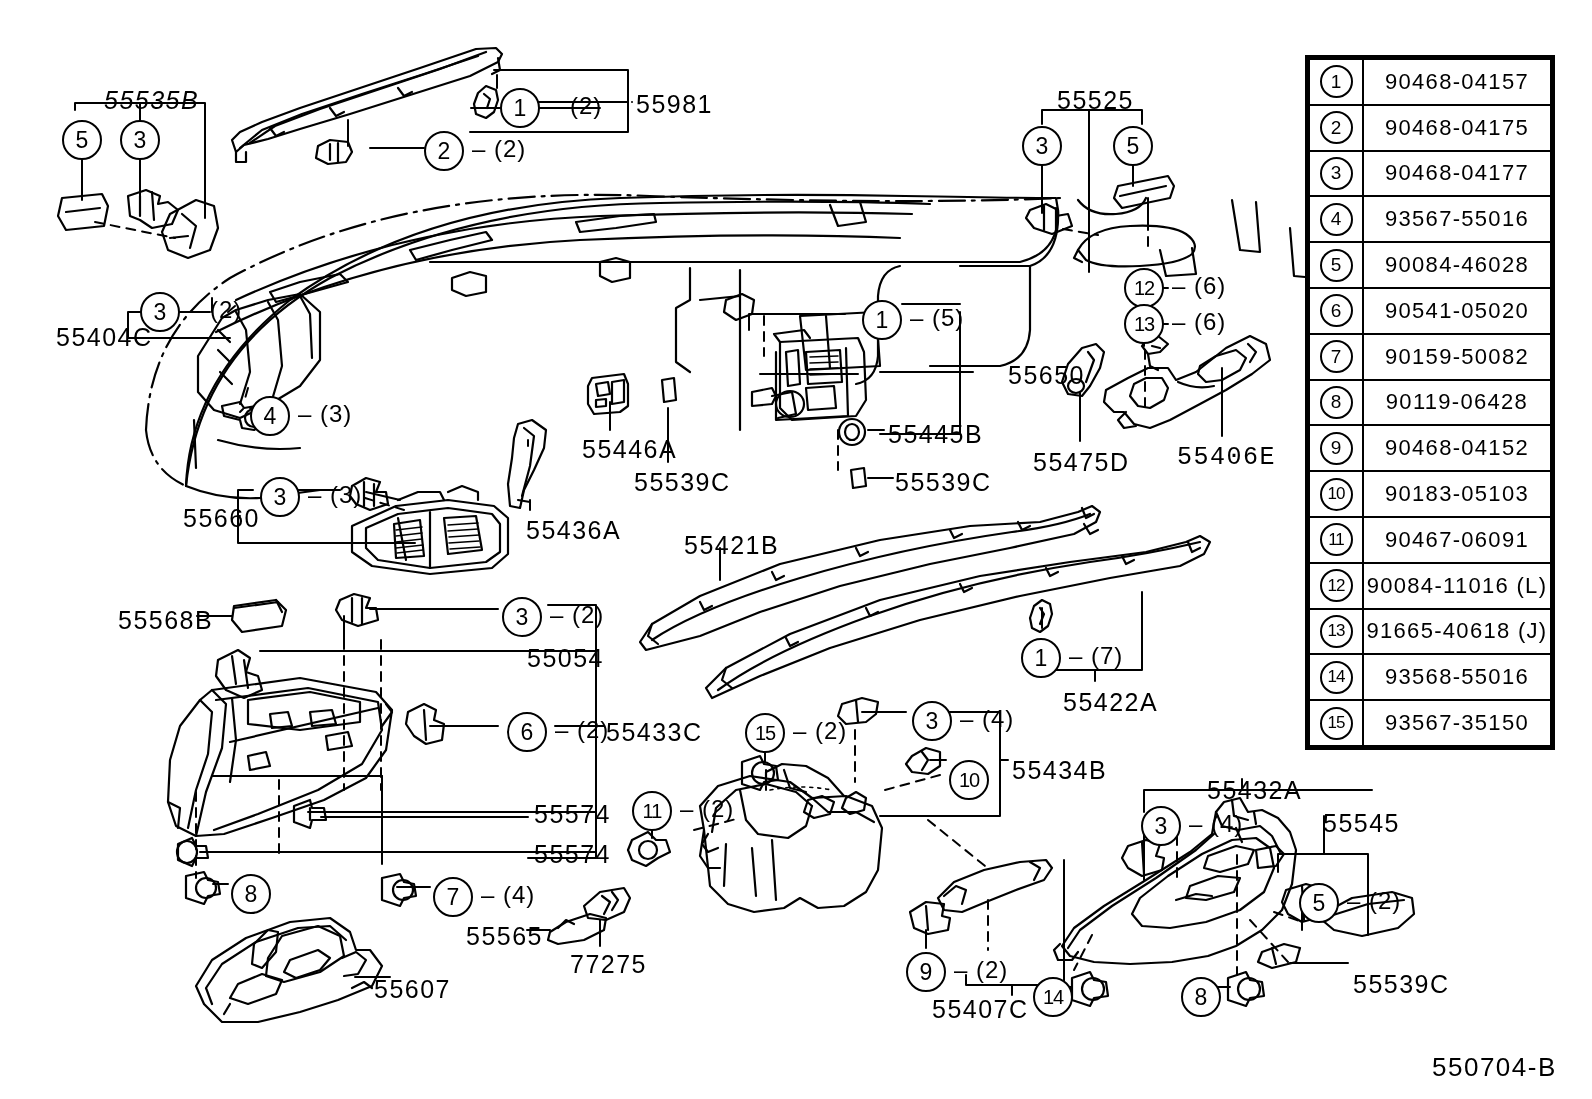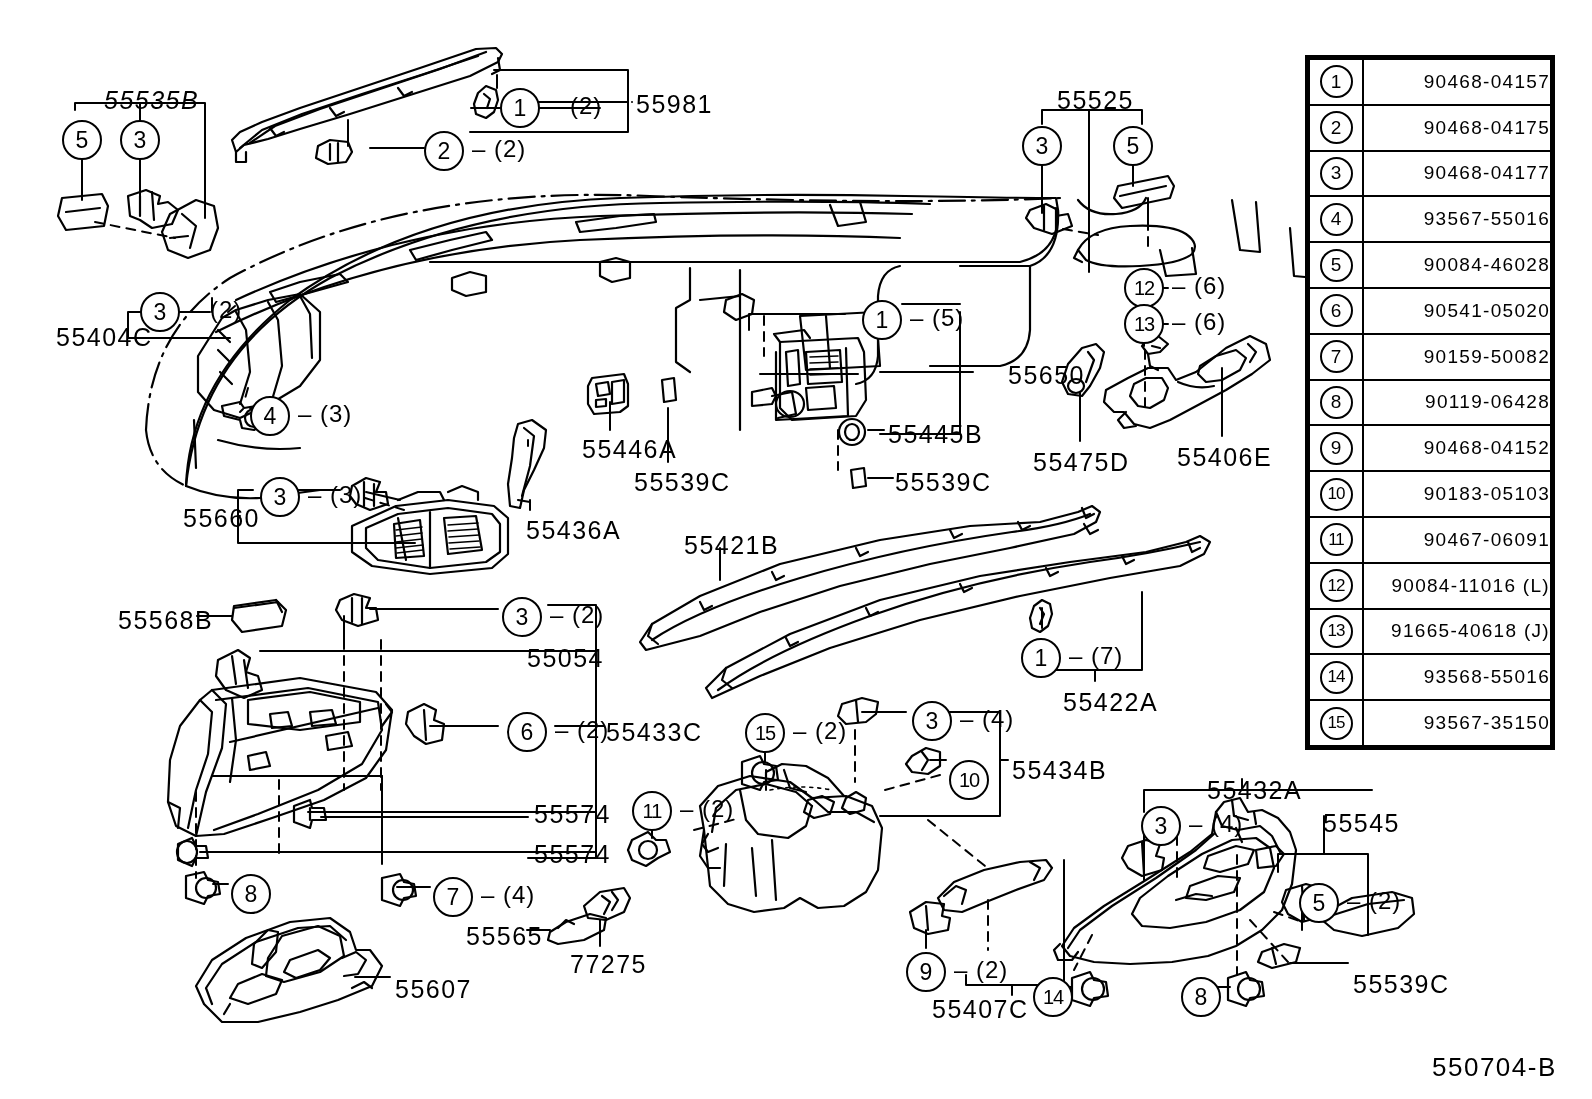--- a/index.html
+++ b/index.html
@@ -13,21 +13,21 @@
   .callout{position:absolute;width:40px;height:40px;border:2.5px solid #000;border-radius:50%;
            display:flex;align-items:center;justify-content:center;font-size:23px;background:#fff;
            box-sizing:border-box;}
   .callout.two{font-size:20px;letter-spacing:-1px;}
   
   #legend{position:absolute;left:1305px;top:55px;width:250px;height:695px;
           border:3px solid #000;box-sizing:border-box;background:#fff;}
   #legend table{border-collapse:collapse;width:100%;height:100%;table-layout:fixed;}
   #legend td{border:2px solid #000;padding:0;text-align:center;vertical-align:middle;}
   #legend td.num{width:52px;}
-  #legend td.code{font-size:19px;letter-spacing:1.3px;text-align:right;}
+  #legend td.code{font-size:22px;letter-spacing:1.3px;}
   .lgbubble{width:33px;height:33px;border:2px solid #000;border-radius:50%;
             display:inline-flex;align-items:center;justify-content:center;font-size:19px;
             box-sizing:border-box;}
   .lgbubble.two{font-size:17px;letter-spacing:-1px;}
   #sheetno{position:absolute;left:1432px;top:1052px;font-size:26px;letter-spacing:1.5px;}
 </style>
 </head>
 <body>
 
 <div id="stage">
@@ -503,34 +503,34 @@
       <div class="lbl" style="left: 104px; top: 86px; font-style: italic;">55535B</div>
       <div class="lbl" style="left: 636px; top: 90px;">55981</div>
       <div class="lbl" style="left: 1057px; top: 86px;">55525</div>
       <div class="lbl" style="left: 56px; top: 323px;">55404C</div>
       <div class="lbl" style="left: 976px; top: 361px; margin-left: 32px;">55650</div>
       <div class="lbl" style="left: 888px; top: 420px;">55445B</div>
       <div class="lbl" style="left: 582px; top: 435px;">55446A</div>
       <div class="lbl" style="left: 634px; top: 468px;">55539C</div>
       <div class="lbl" style="left: 895px; top: 468px;">55539C</div>
       <div class="lbl" style="left: 1033px; top: 448px;">55475D</div>
-      <div class="lbl" style="left: 1177px; top: 443px;">55406E</div>
+      <div class="lbl" style="left: 1177px; top: 443px; font-family: Liberation Mono, monospace;">55406E</div>
       <div class="lbl" style="left: 526px; top: 516px;">55436A</div>
       <div class="lbl" style="left: 183px; top: 504px;">55660</div>
       <div class="lbl" style="left: 684px; top: 531px;">55421B</div>
       <div class="lbl" style="left: 118px; top: 606px;">55568B</div>
       <div class="lbl" style="left: 527px; top: 644px;">55054</div>
       <div class="lbl" style="left: 606px; top: 718px;">55433C</div>
       <div class="lbl" style="left: 534px; top: 800px;">55574</div>
       <div class="lbl" style="left: 534px; top: 840px;">55574</div>
       <div class="lbl" style="left: 1063px; top: 688px;">55422A</div>
       <div class="lbl" style="left: 1012px; top: 756px;">55434B</div>
       <div class="lbl" style="left: 466px; top: 922px;">55565</div>
       <div class="lbl" style="left: 570px; top: 950px;">77275</div>
-      <div class="lbl" style="left: 395px; top: 975px; text-align: center;">55607</div>
+      <div class="lbl" style="left: 374px; top: 975px; text-align: center;">55607</div>
       <div class="lbl" style="left: 932px; top: 995px;">55407C</div>
       <div class="lbl" style="left: 1207px; top: 776px;">55432A</div>
       <div class="lbl" style="left: 1323px; top: 809px;">55545</div>
       <div class="lbl" style="left: 1353px; top: 970px;">55539C</div>
     </div>
   <div id="callouts">
       <div class="callout" style="left: 62px; top: 120px;">5</div>
       <div class="callout" style="left: 120px; top: 120px;">3</div>
       <div class="callout" style="left: 500px; top: 88px;">1</div>
       <div class="callout" style="left: 424px; top: 131px;">2</div>

